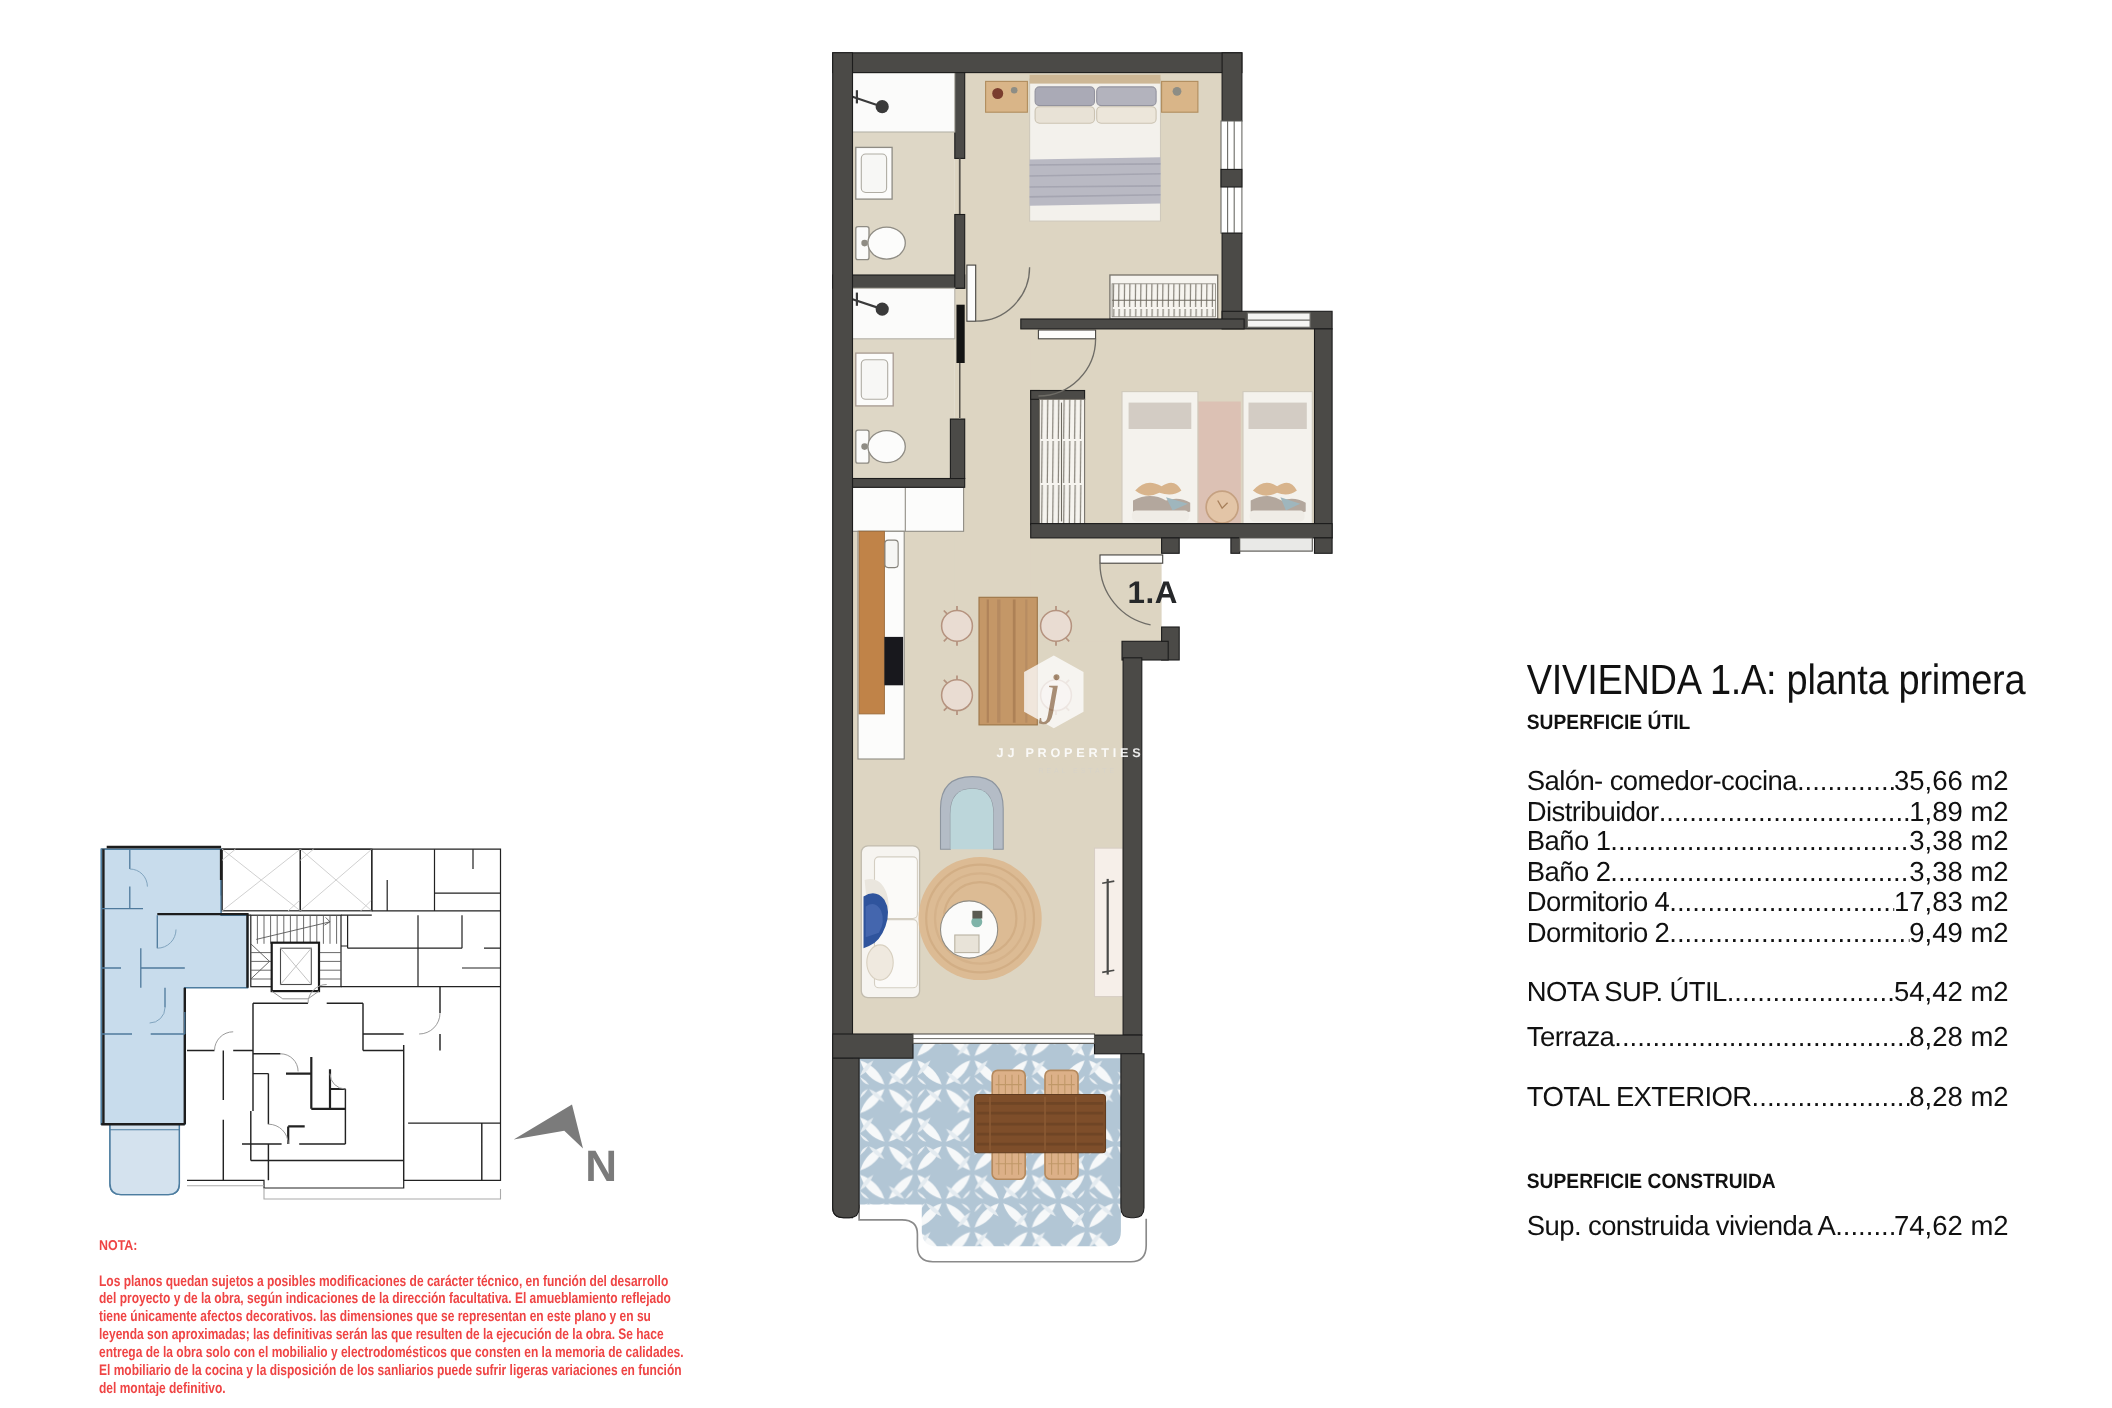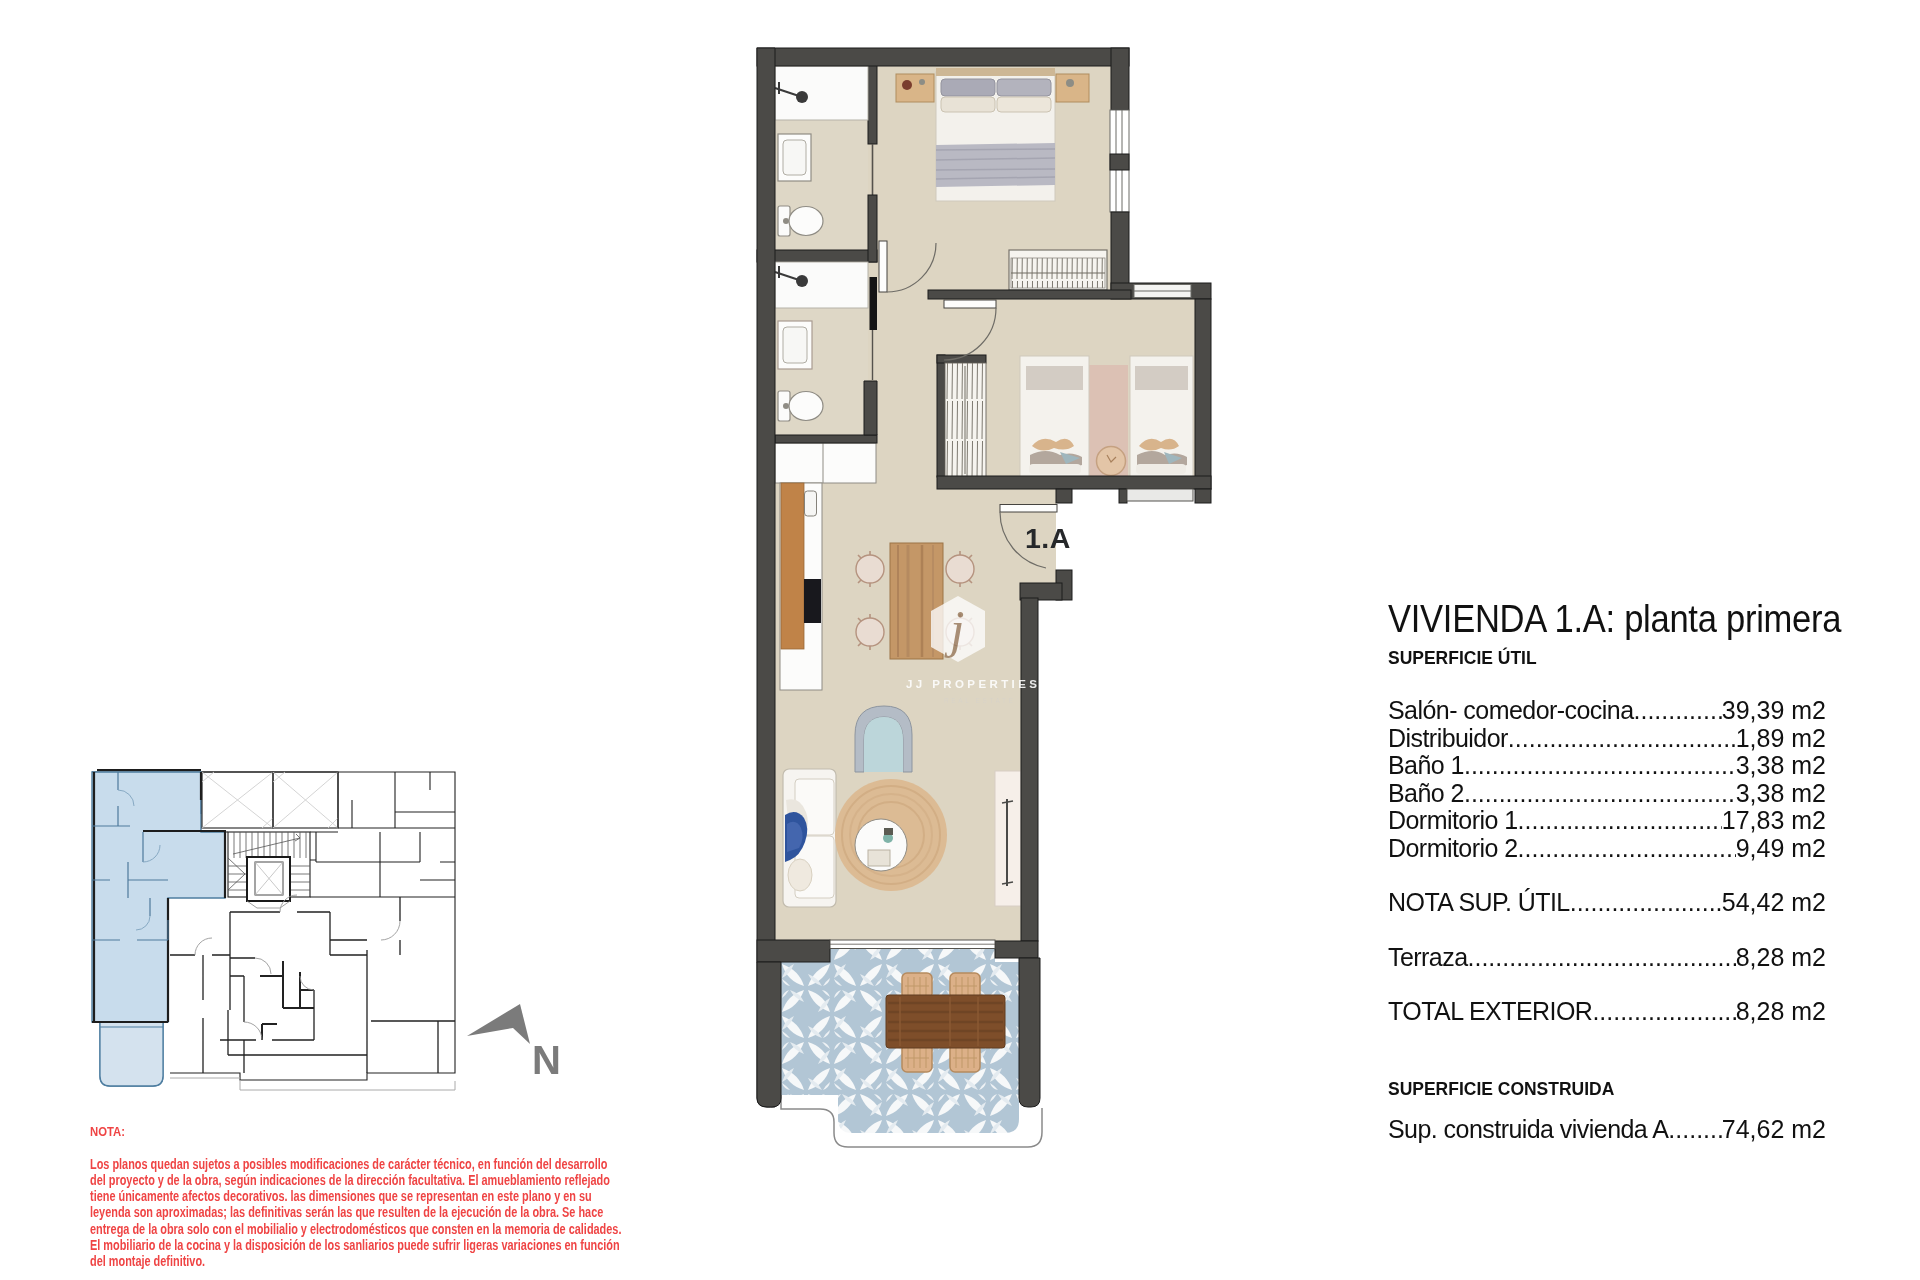--- a/index.html
+++ b/index.html
@@ -366,58 +366,58 @@
 <div class="rp">
 
   <div class="title">VIVIENDA 1.A: planta primera</div>
 
   <div class="sub">SUPERFICIE ÚTIL</div>
 
   <div class="list" style="margin-top:28px;">
     <div class="row">
           <span class="lab">Salón- comedor-cocina</span>
           <span class="dots">....................................................................</span>
-          <span>39,39 m2</span>
+          <span>35,66 m2</span>
         </div>
     <div class="row">
           <span class="lab">Distribuidor</span>
           <span class="dots">....................................................................</span>
           <span>1,89 m2</span>
         </div>
     <div class="row">
           <span class="lab">Baño 1</span>
           <span class="dots">....................................................................</span>
           <span>3,38 m2</span>
         </div>
     <div class="row">
           <span class="lab">Baño 2</span>
           <span class="dots">....................................................................</span>
           <span>3,38 m2</span>
         </div>
     <div class="row">
-          <span class="lab">Dormitorio 1</span>
+          <span class="lab">Dormitorio 4</span>
           <span class="dots">....................................................................</span>
           <span>17,83 m2</span>
         </div>
     <div class="row">
           <span class="lab">Dormitorio 2</span>
           <span class="dots">....................................................................</span>
           <span>9,49 m2</span>
         </div>
   </div>
 
   <div class="list" style="margin-top:27px;">
     <div class="row">
           <span class="lab">NOTA SUP. ÚTIL</span>
           <span class="dots">....................................................................</span>
           <span>54,42 m2</span>
         </div>
   </div>
 
-  <div class="list" style="margin-top:27px;">
+  <div class="list" style="margin-top:13px;">
     <div class="row">
           <span class="lab">Terraza</span>
           <span class="dots">....................................................................</span>
           <span>8,28 m2</span>
         </div>
   </div>
 
   <div class="list" style="margin-top:27px;">
     <div class="row">
           <span class="lab">TOTAL EXTERIOR</span>

